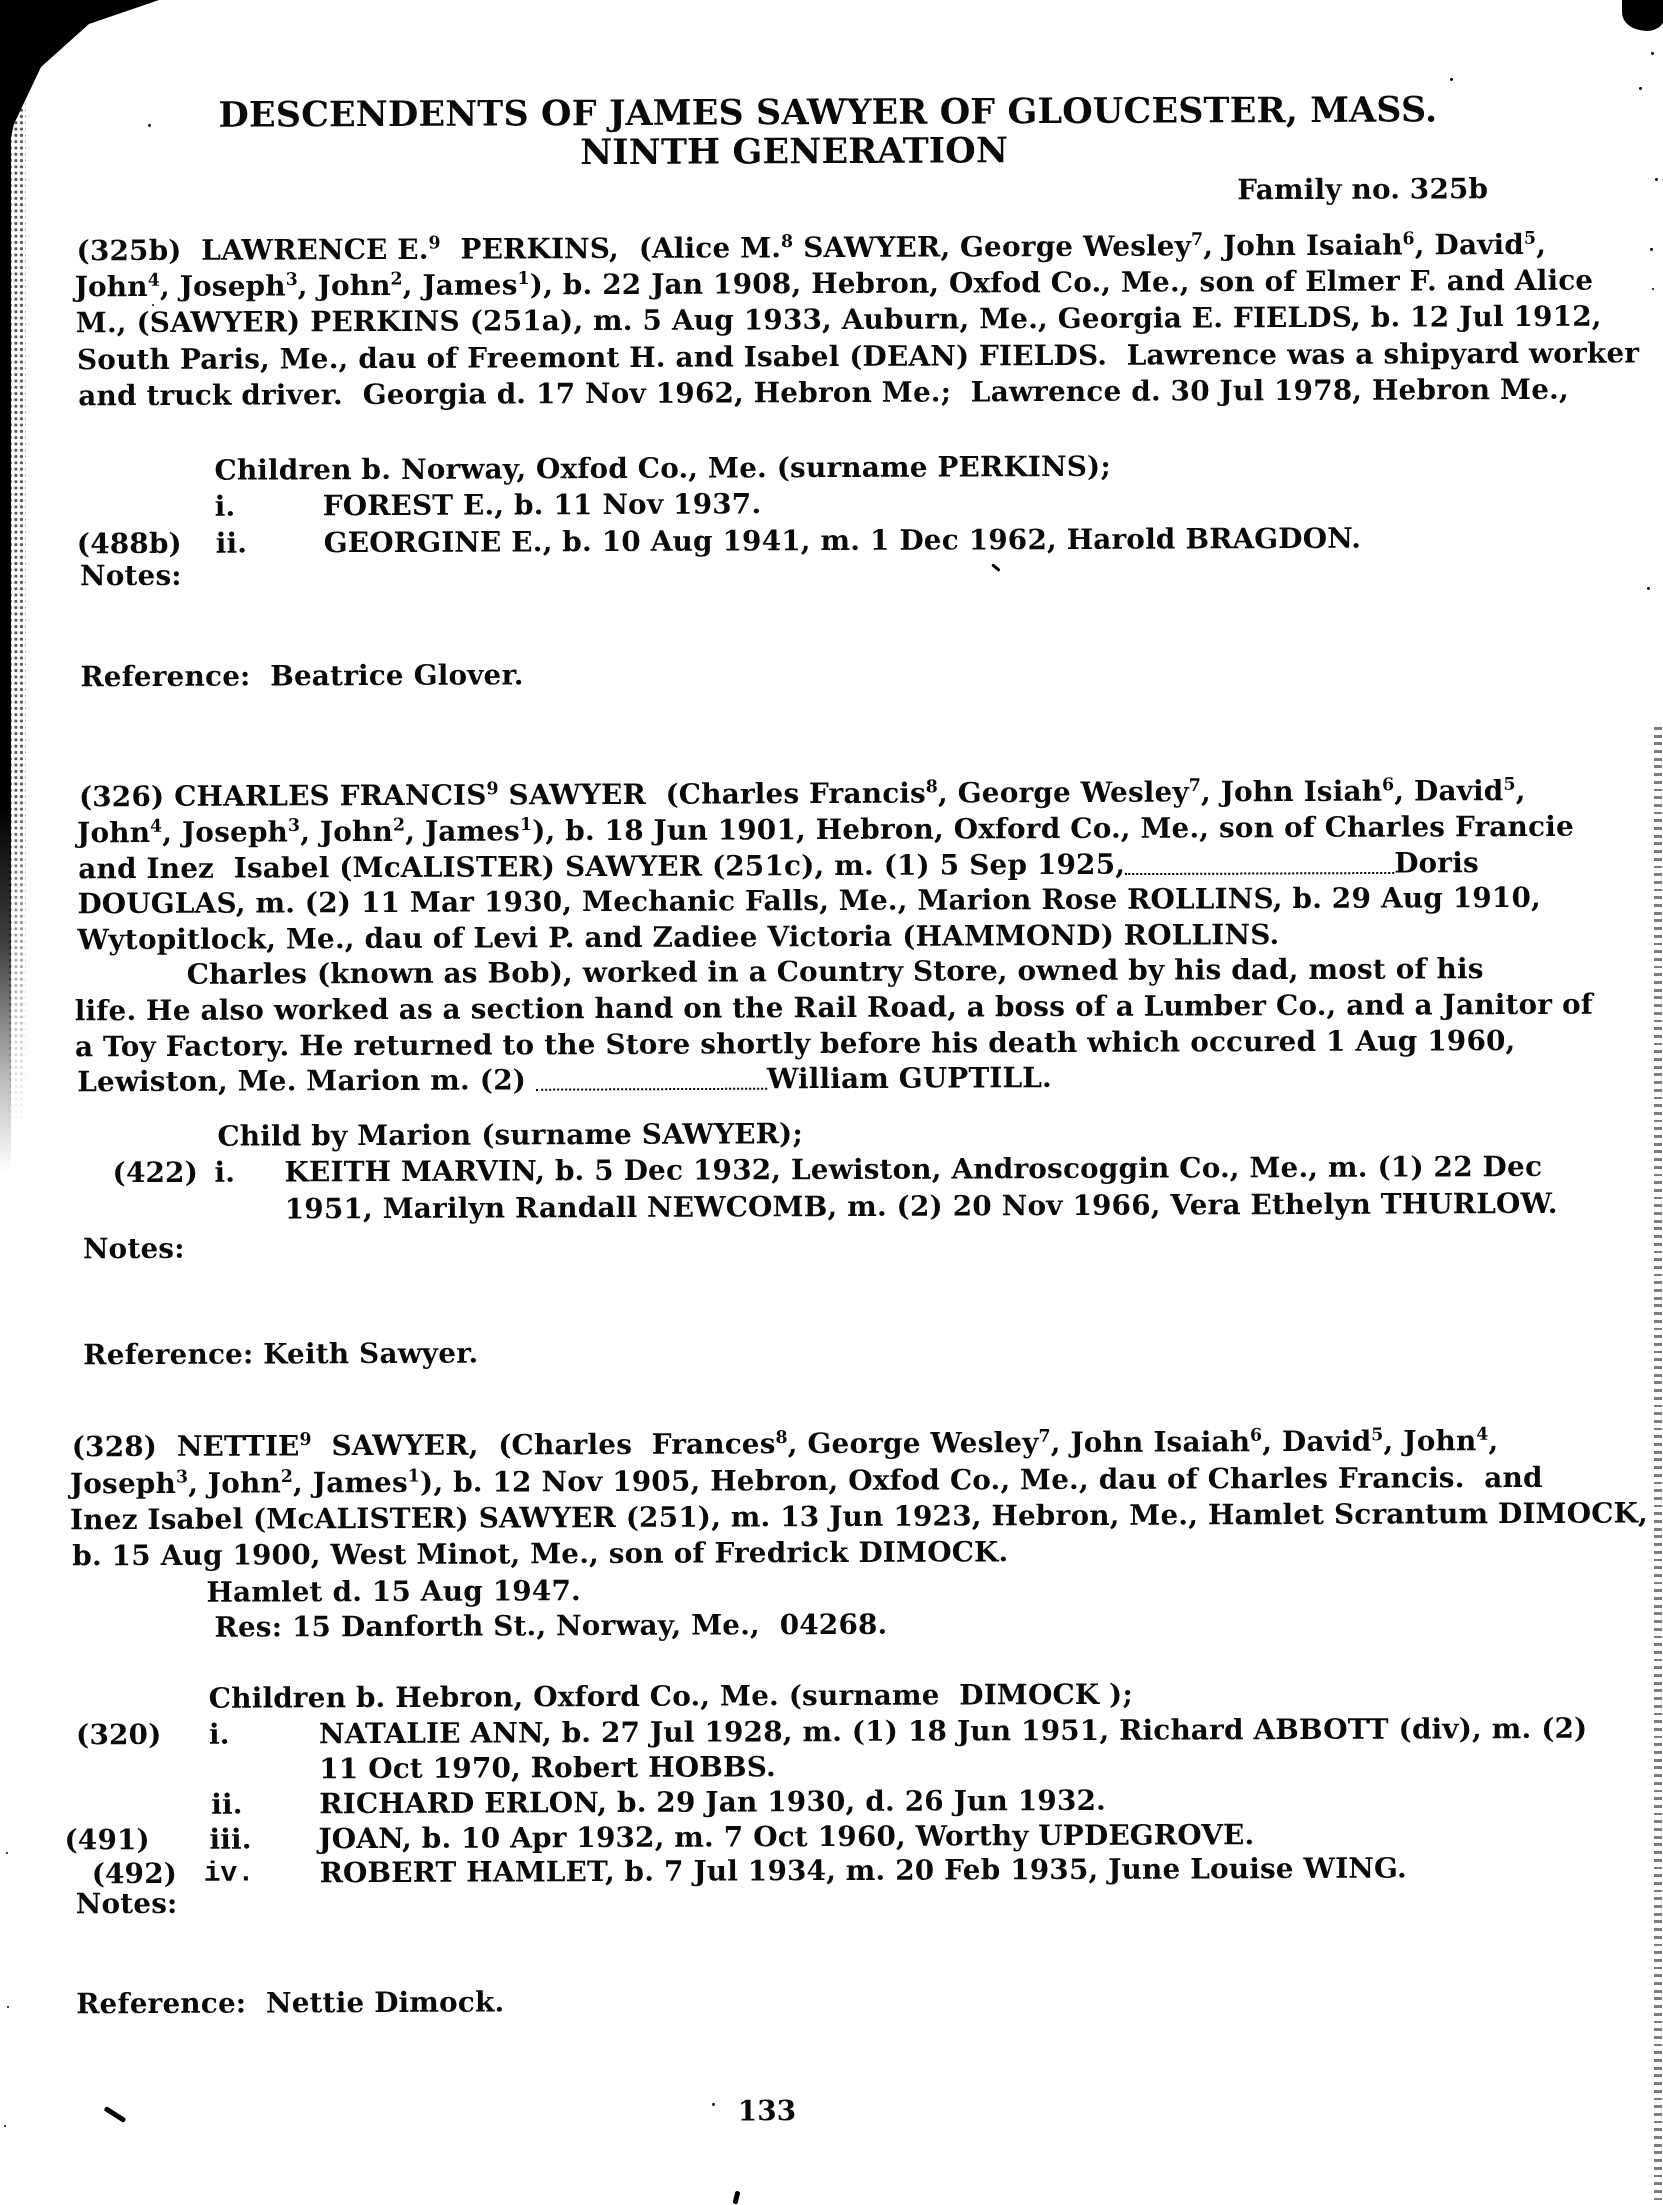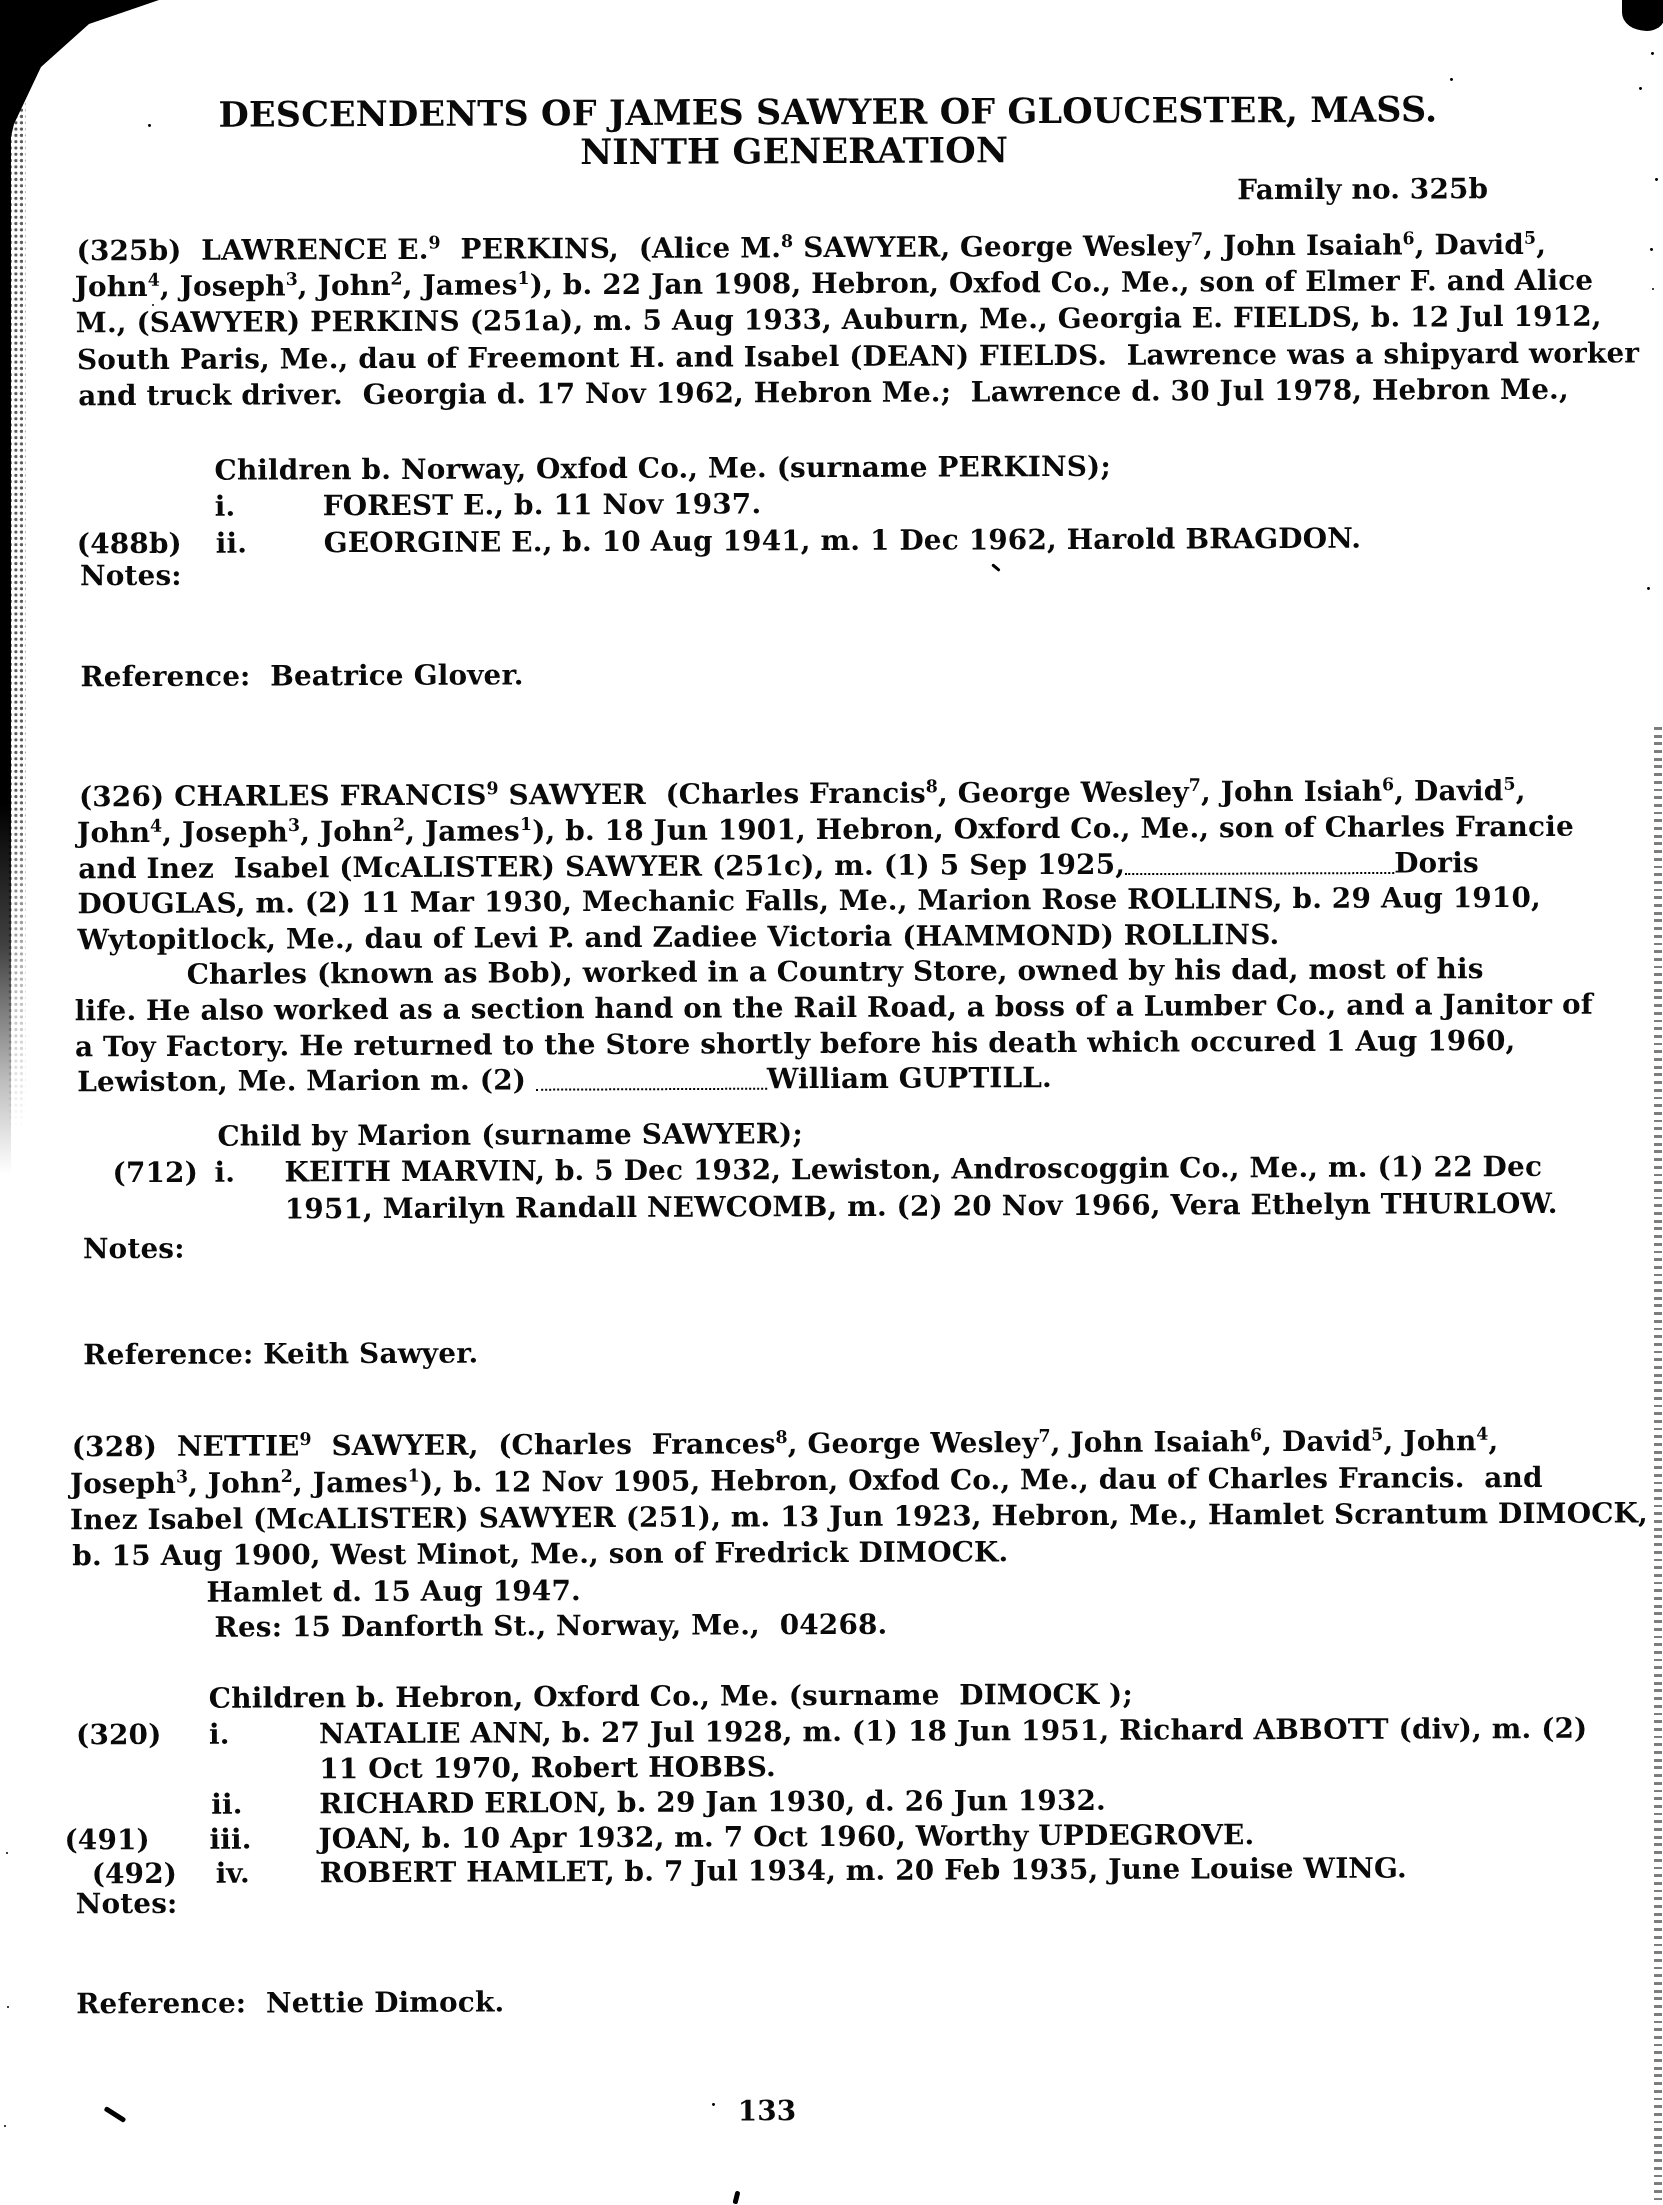--- a/index.html
+++ b/index.html
@@ -97,21 +97,21 @@
     <div class="ln" style="top:849px;left:79px;"><span>and Inez  Isabel (McALISTER) SAWYER (251c), m. (1) 5 Sep 1925,</span><span class="blank" style="width:269px;"></span><span>Doris</span></div>
     <div class="ln" style="top:884px;left:78px;">DOUGLAS, m. (2) 11 Mar 1930, Mechanic Falls, Me., Marion Rose ROLLINS, b. 29 Aug 1910,</div>
     <div class="ln" style="top:920px;left:78px;">Wytopitlock, Me., dau of Levi P. and Zadiee Victoria (HAMMOND) ROLLINS.</div>
     <div class="ln" style="top:955px;left:187px;">Charles (known as Bob), worked in a Country Store, owned by his dad, most of his</div>
     <div class="ln" style="top:991px;left:75px;">life. He also worked as a section hand on the Rail Road, a boss of a Lumber Co., and a Janitor of</div>
     <div class="ln" style="top:1027px;left:75px;">a Toy Factory. He returned to the Store shortly before his death which occured 1 Aug 1960,</div>
     <div class="ln" style="top:1062px;left:77px;"><span>Lewiston, Me. Marion m. (2) </span><span class="blank" style="width:231px;"></span><span>William GUPTILL.</span></div>
 
     <div class="ln" style="top:1117px;left:217px;">Child by Marion (surname SAWYER);</div>
     <div class="row" style="top:1153px;">
-      <span class="ln" style="left:112px;">(712)</span>
+      <span class="ln" style="left:112px;">(422)</span>
       <span class="ln" style="left:214px;">i.</span>
       <span class="ln" style="left:284px;">KEITH MARVIN, b. 5 Dec 1932, Lewiston, Androscoggin Co., Me., m. (1) 22 Dec</span>
     </div>
     <div class="row" style="top:1190px;">
       <span class="ln" style="left:284px;">1951, Marilyn Randall NEWCOMB, m. (2) 20 Nov 1966, Vera Ethelyn THURLOW.</span>
     </div>
     <div class="ln" style="top:1229px;left:82px;">Notes:</div>
     <div class="ln" style="top:1335px;left:82px;">Reference: Keith Sawyer.</div>
 
     <div class="ln" style="top:1427px;left:70px;">(328)  NETTIE<sup>9</sup>  SAWYER,  (Charles  Frances<sup>8</sup>, George Wesley<sup>7</sup>, John Isaiah<sup>6</sup>, David<sup>5</sup>, John<sup>4</sup>,</div>
@@ -134,21 +134,21 @@
       <span class="ln" style="left:208px;">ii.</span>
       <span class="ln" style="left:316px;">RICHARD ERLON, b. 29 Jan 1930, d. 26 Jun 1932.</span>
     </div>
     <div class="row" style="top:1820px;">
       <span class="ln" style="left:61px;">(491)</span>
       <span class="ln" style="left:206px;">iii.</span>
       <span class="ln" style="left:315px;">JOAN, b. 10 Apr 1932, m. 7 Oct 1960, Worthy UPDEGROVE.</span>
     </div>
     <div class="row" style="top:1854px;">
       <span class="ln" style="left:88px;">(492)</span>
-      <span class="ln" style="left:212px;">iv.</span>
+      <span class="ln" style="left:200px;font-family:Liberation Mono, monospace;">iv.</span>
       <span class="ln" style="left:316px;">ROBERT HAMLET, b. 7 Jul 1934, m. 20 Feb 1935, June Louise WING.</span>
     </div>
     <div class="ln" style="top:1884px;left:72px;">Notes:</div>
     <div class="ln" style="top:1984px;left:72px;">Reference:  Nettie Dimock.</div>
 
     <div class="ln" style="top:2094px;left:733px;">133</div>
   </div>
 
   <div id="edge-left-band" class="art"></div>
   <div id="edge-left-fringe" style="position:absolute;"></div>

